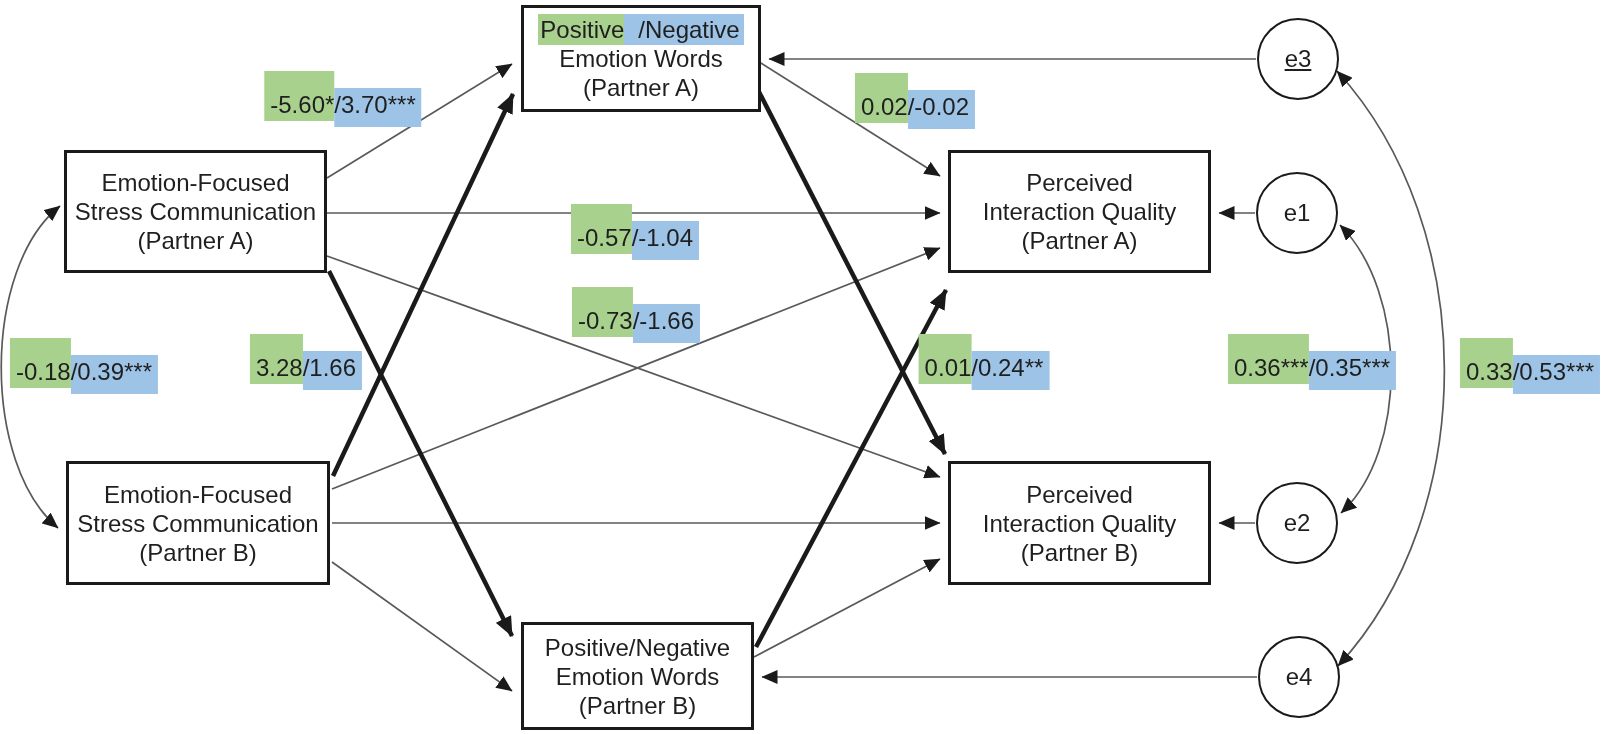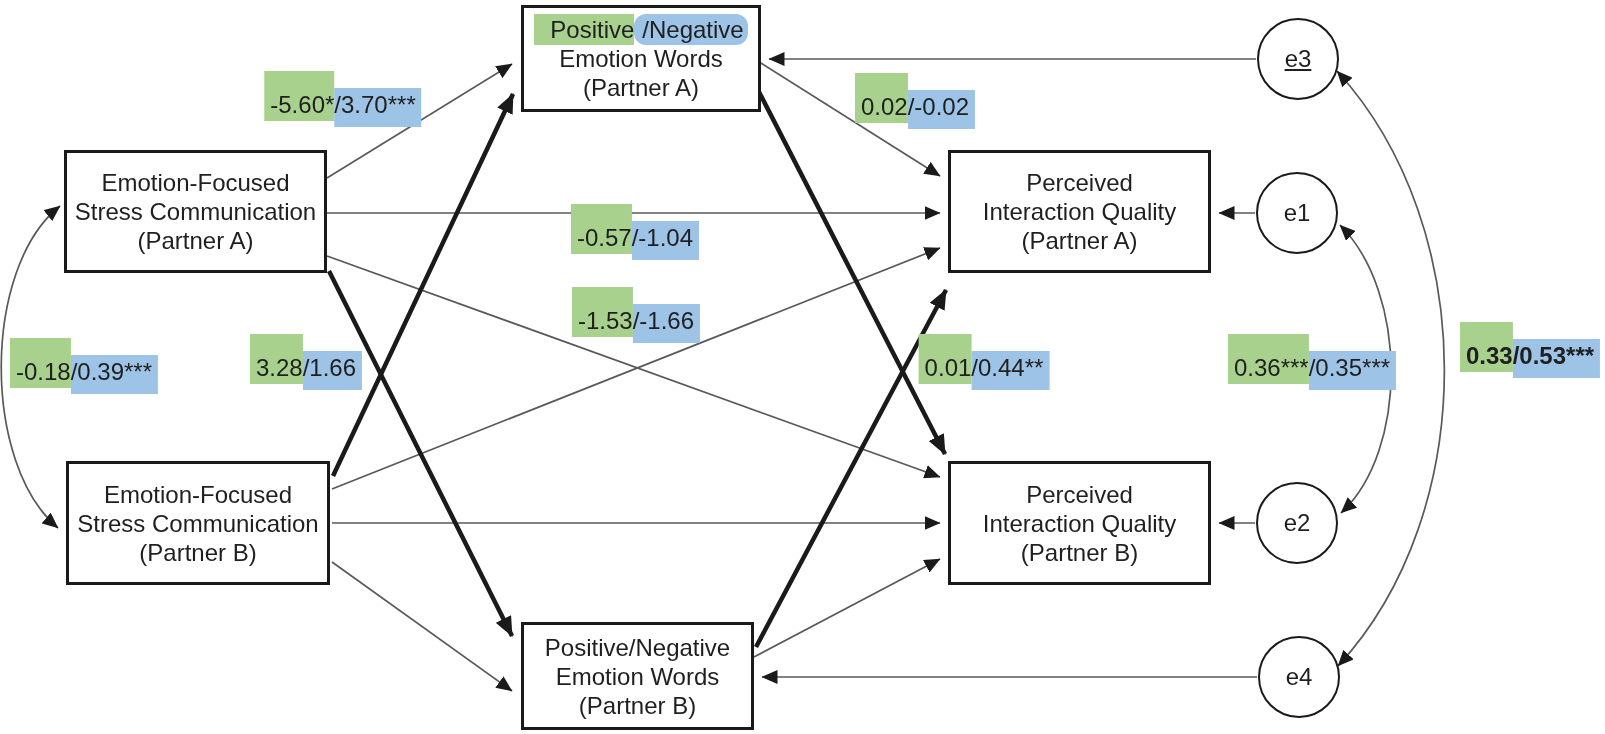--- a/index.html
+++ b/index.html
@@ -43,22 +43,22 @@
   .plabel {
     position: absolute;
     transform: translate(-50%, -50%);
     white-space: nowrap;
     font-size: 24px;
     line-height: 32px;
     color: var(--text, #1f1f1f);
   }
   .plabel .g { background: var(--highlight-green, #a9d18e); padding: 20px 0 3px 6px; }
   .plabel .b { background: var(--highlight-blue, #9dc3e6); padding: 3px 6px 9px 0; }
-  .hl-g { background: var(--highlight-green, #a9d18e); padding: 2px 0 2px 16px; }
-  .hl-b { background: var(--highlight-blue, #9dc3e6); padding: 2px 4px 2px 8px; border-radius: 12px; }
+  .hl-g { background: var(--highlight-green, #a9d18e); padding: 2px 0 2px 2px; }
+  .hl-b { background: var(--highlight-blue, #9dc3e6); padding: 2px 4px 2px 14px; }
 </style>
 </head>
 <body>
 
 <div class="stage">
 
   <svg width="1605" height="734" viewBox="0 0 1605 734">
     <defs>
       <marker id="ah" markerUnits="userSpaceOnUse" markerWidth="17" markerHeight="14" refX="15.5" refY="7" orient="auto-start-reverse">
         <path d="M0,0 L16,7 L0,14 z" fill="#1a1a1a"></path>
@@ -149,31 +149,31 @@
   <div class="plabel" style="left:343px; top:105px;">
     <span class="g">-5.60*</span><span class="b">/3.70***</span>
   </div>
   <div class="plabel" style="left:915px; top:107px;">
     <span class="g">0.02</span><span class="b">/-0.02</span>
   </div>
   <div class="plabel" style="left:635px; top:238px;">
     <span class="g">-0.57</span><span class="b">/-1.04</span>
   </div>
   <div class="plabel" style="left:636px; top:321px;">
-    <span class="g">-1.53</span><span class="b">/-1.66</span>
+    <span class="g">-0.73</span><span class="b">/-1.66</span>
   </div>
   <div class="plabel" style="left:84px; top:372px;">
     <span class="g">-0.18</span><span class="b">/0.39***</span>
   </div>
   <div class="plabel" style="left:306px; top:368px;">
     <span class="g">3.28</span><span class="b">/1.66</span>
   </div>
   <div class="plabel" style="left:984px; top:368px;">
-    <span class="g">0.01</span><span class="b">/0.44**</span>
+    <span class="g">0.01</span><span class="b">/0.24**</span>
   </div>
   <div class="plabel" style="left:1312px; top:368px;">
     <span class="g">0.36***</span><span class="b">/0.35***</span>
   </div>
-  <div class="plabel" style="left:1530px; top:356px;font-weight:bold;">
+  <div class="plabel" style="left:1530px; top:372px;">
     <span class="g">0.33</span><span class="b">/0.53***</span>
   </div>
 
 </div>
 
 </body></html>

